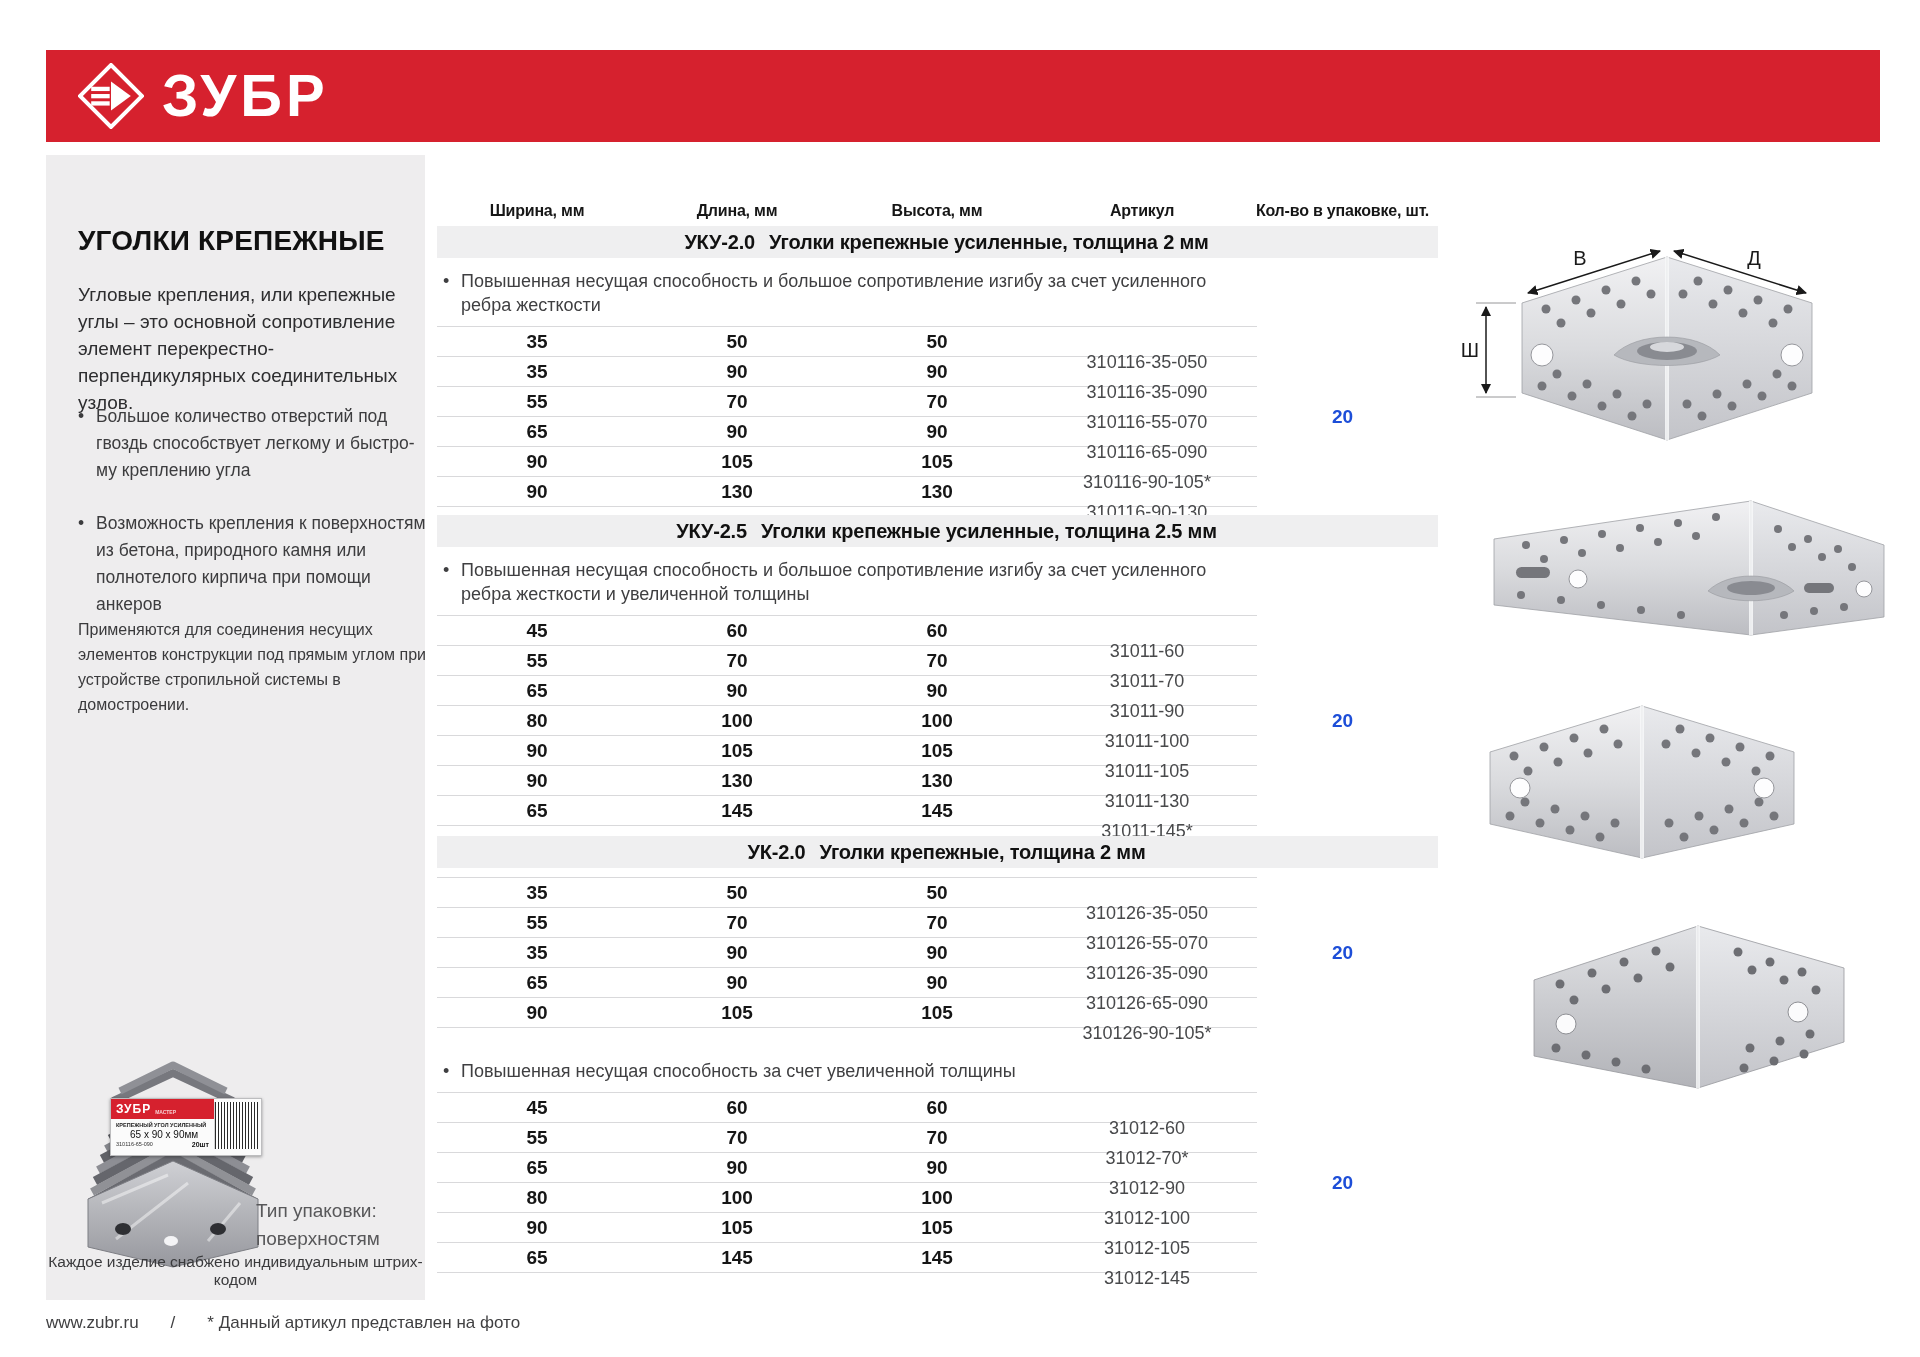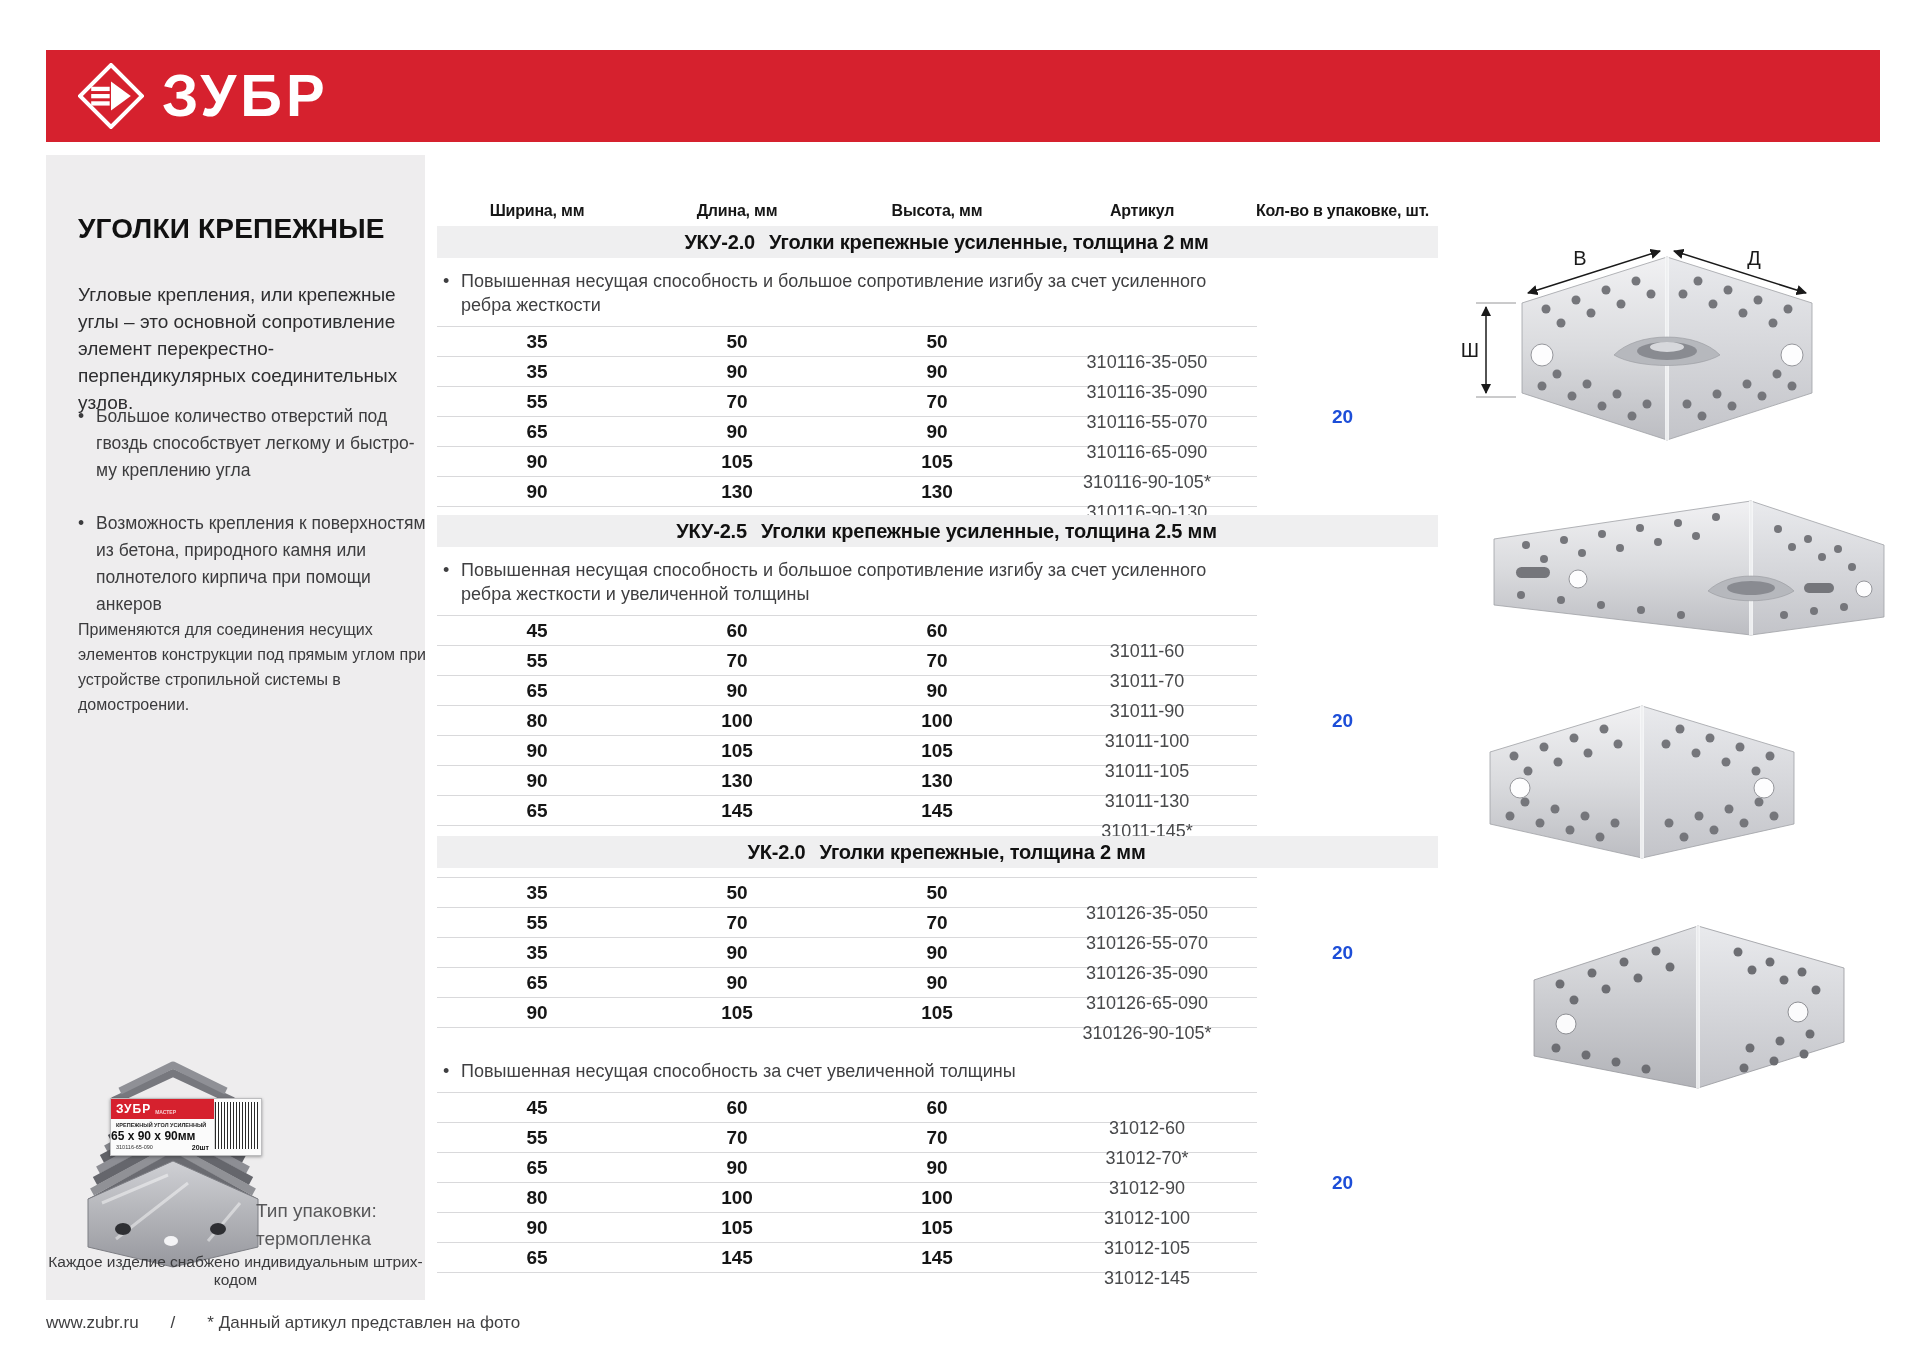--- a/index.html
+++ b/index.html
@@ -7,34 +7,34 @@
   .page { position:relative; width:1920px; height:1357px; overflow:hidden; background:#fff; }
 
   
   .brandbar { position:absolute; left:46px; top:50px; width:1834px; height:92px; background:#d6212e; display:flex; align-items:center; }
   .logo { display:flex; align-items:center; gap:18px; margin-left:32px; }
   .logo-icon { width:66px; height:66px; }
   .brand-name { color:#fff; font-weight:bold; font-size:58px; letter-spacing:4px; line-height:1; transform:scaleY(1.02); }
 
   
   .sidebar { position:absolute; left:46px; top:155px; width:379px; height:1145px; background:#eeedee; }
-  .sb-title { position:absolute; left:32px; top:58px; font-size:28px; font-weight:bold; letter-spacing:0.2px; color:#111; }
+  .sb-title { position:absolute; left:32px; top:70px; font-size:28px; font-weight:bold; letter-spacing:0.2px; color:#111; }
   .sb-intro { position:absolute; left:32px; top:126px; width:348px; font-size:19px; line-height:27px; color:#2d2d2f; }
   .sb-bullets { position:absolute; left:50px; top:248px; width:330px; list-style:none; }
   .sb-bullets li { position:relative; font-size:17.5px; line-height:27px; color:#3c3c3e; margin-bottom:26px; }
   .sb-bullets li::before { content:"\2022"; position:absolute; left:-18px; color:#3c3c3e; }
   .sb-app { position:absolute; left:32px; top:462px; width:350px; font-size:16px; line-height:25px; color:#3a3a3c; }
   .sb-photo { position:absolute; left:22px; top:888px; width:210px; height:230px; }
   .sb-label { position:absolute; left:42px; top:55px; width:152px; height:58px; background:#fbfbfb; border:1px solid #bdbdbf; box-shadow:0 1px 3px rgba(0,0,0,.35); display:flex; }
   .sb-label-left { width:70%; display:flex; flex-direction:column; }
   .sb-label-red { background:#d6212e; height:20px; display:flex; align-items:center; padding-left:5px; gap:4px; }
   .sb-label-brand { color:#fff; font-weight:bold; font-size:12px; letter-spacing:1px; }
   .sb-label-series { color:#f6cdd0; font-size:5px; font-weight:bold; margin-top:6px; }
   .sb-label-product { font-size:5.5px; font-weight:bold; color:#222; padding:3px 0 1px 5px; }
-  .sb-label-size { font-size:12px; font-weight:bold; color:#111; padding-left:0; }
+  .sb-label-size { font-size:10px; font-weight:normal; color:#111; padding-left:19px; }
   .sb-label-row { display:flex; justify-content:space-between; padding:1px 5px 0 5px; }
   .sb-label-article { font-size:5.5px; color:#333; }
   .sb-label-qty { font-size:7px; font-weight:bold; color:#111; }
   .sb-label-barcode { width:30%; border-left:1px solid #d5d5d6; background:
       repeating-linear-gradient(90deg,#2a2a2a 0 1px,#ffffff 1px 3px); margin:3px 3px 6px 0; }
   .sb-pack { position:absolute; left:210px; top:1042px; font-size:19px; line-height:28px; color:#58585a; }
   .sb-barcode-note { position:absolute; left:0; top:1098px; width:100%; text-align:center; font-size:15.5px; color:#3a3a3c; }
 
   
   .footer { position:absolute; left:46px; top:1313px; font-size:17px; color:#404042; display:flex; gap:32px; }
@@ -138,21 +138,21 @@
             <span class="sb-label-article">310116-65-090</span>
             <span class="sb-label-qty">20шт</span>
           </div>
         </div>
         <div class="sb-label-barcode"></div>
       </div>
     </div>
 
     <div class="sb-pack">
       <div>Тип упаковки:</div>
-      <div>термопленка</div>
+      <div>поверхностям</div>
     </div>
     <p class="sb-barcode-note">Каждое изделие снабжено индивидуальным штрих-кодом</p>
   </aside>
 
   <footer class="footer">
     <span class="site">www.zubr.ru</span>
     <span>/</span>
     <span>* Данный артикул представлен на фото</span>
   </footer>
 

